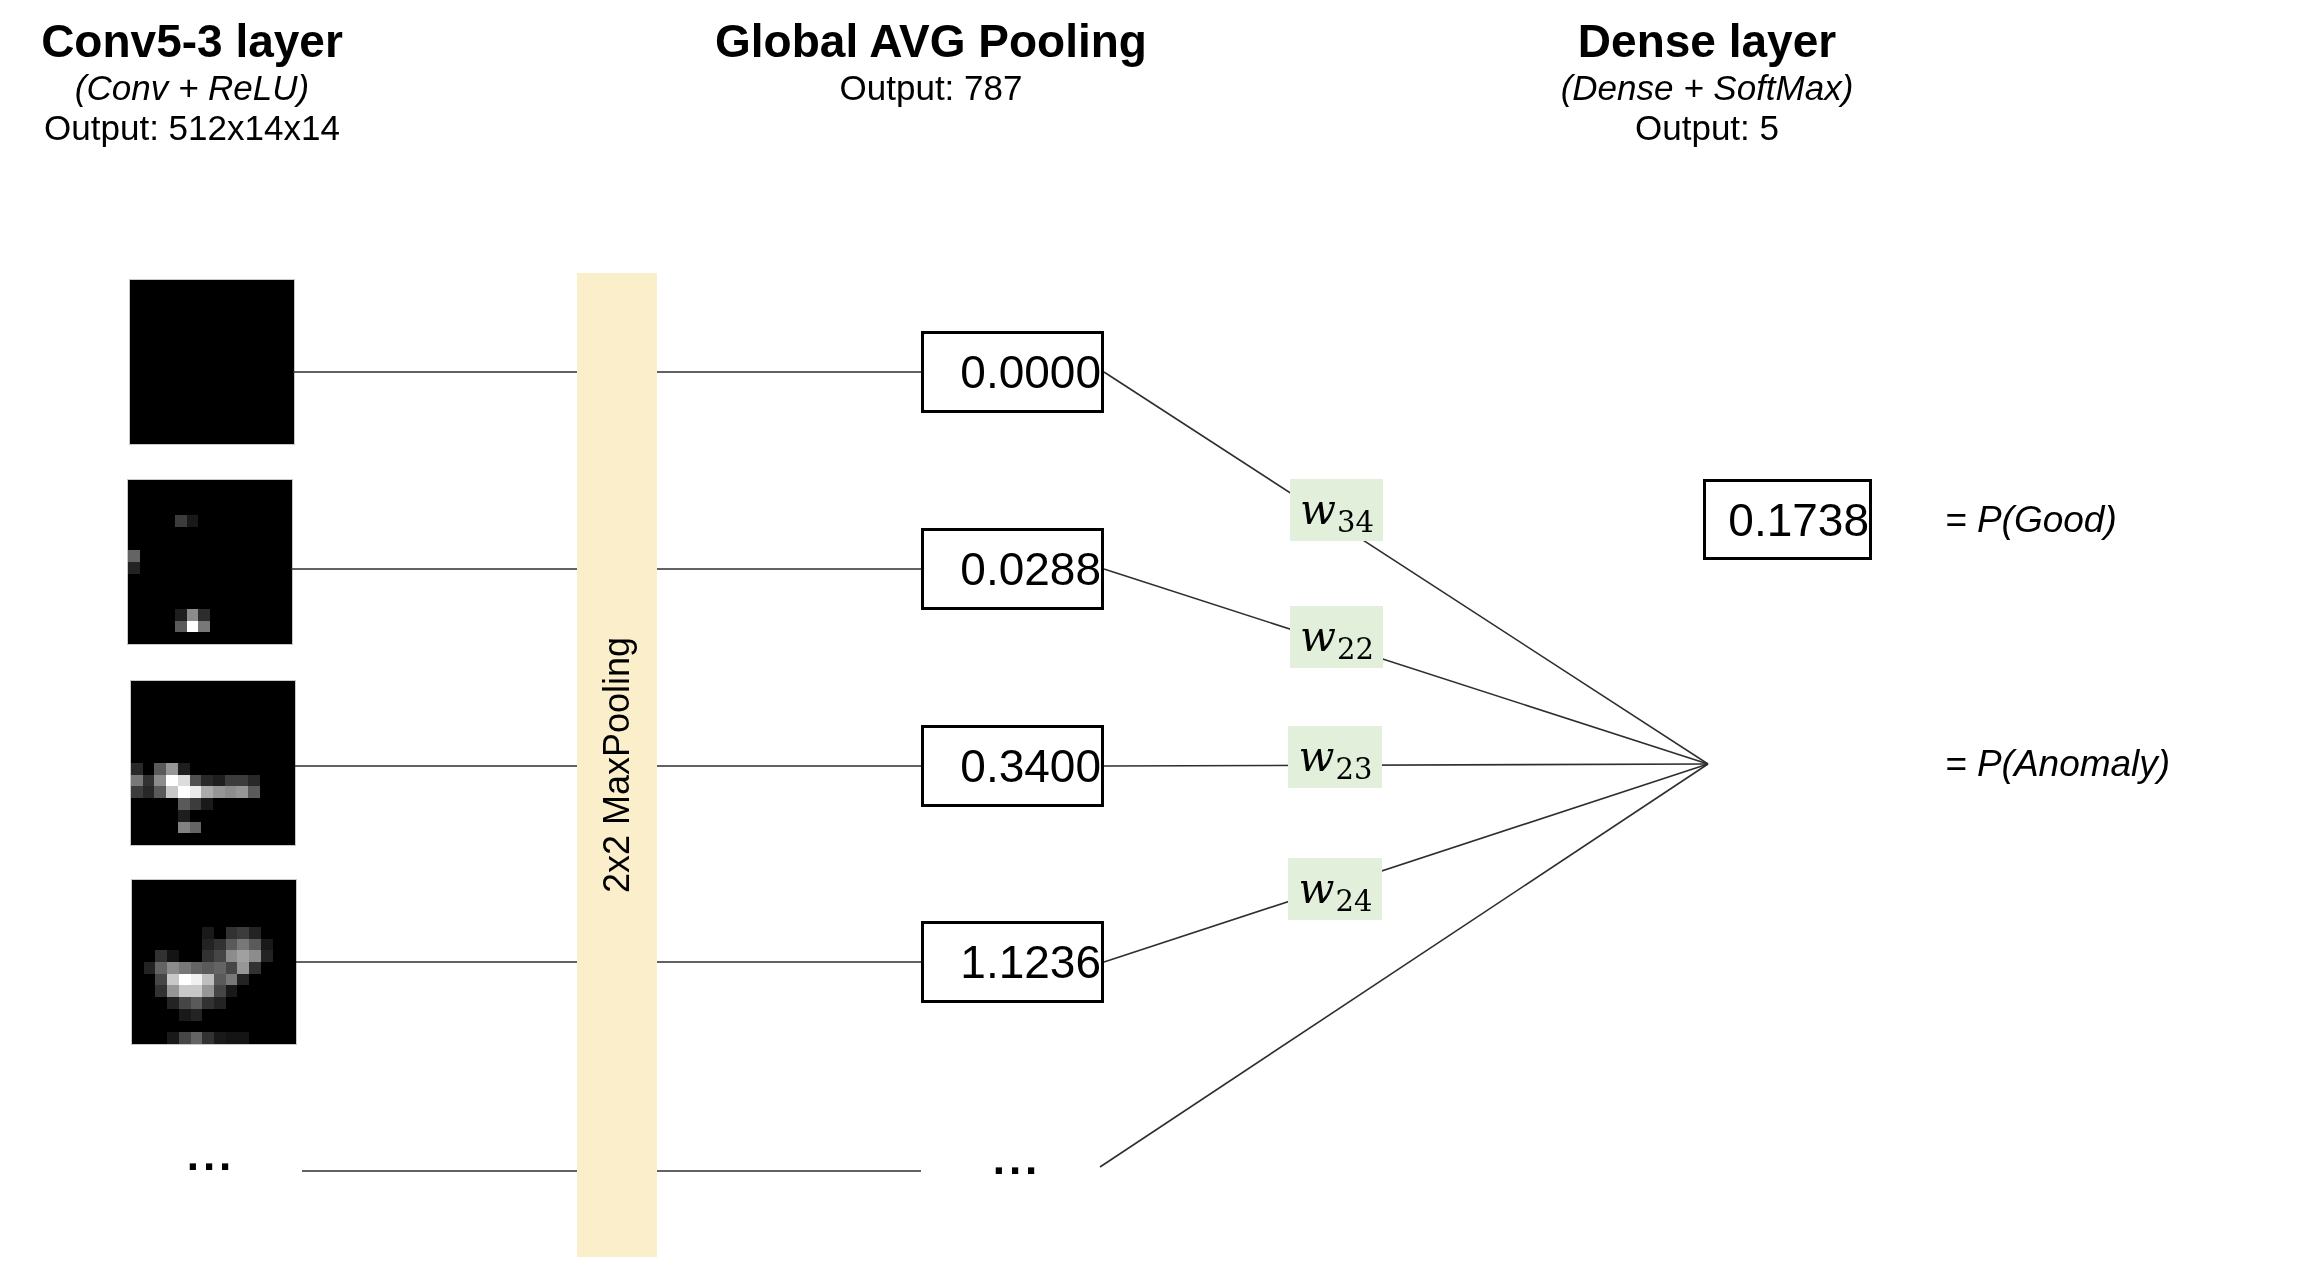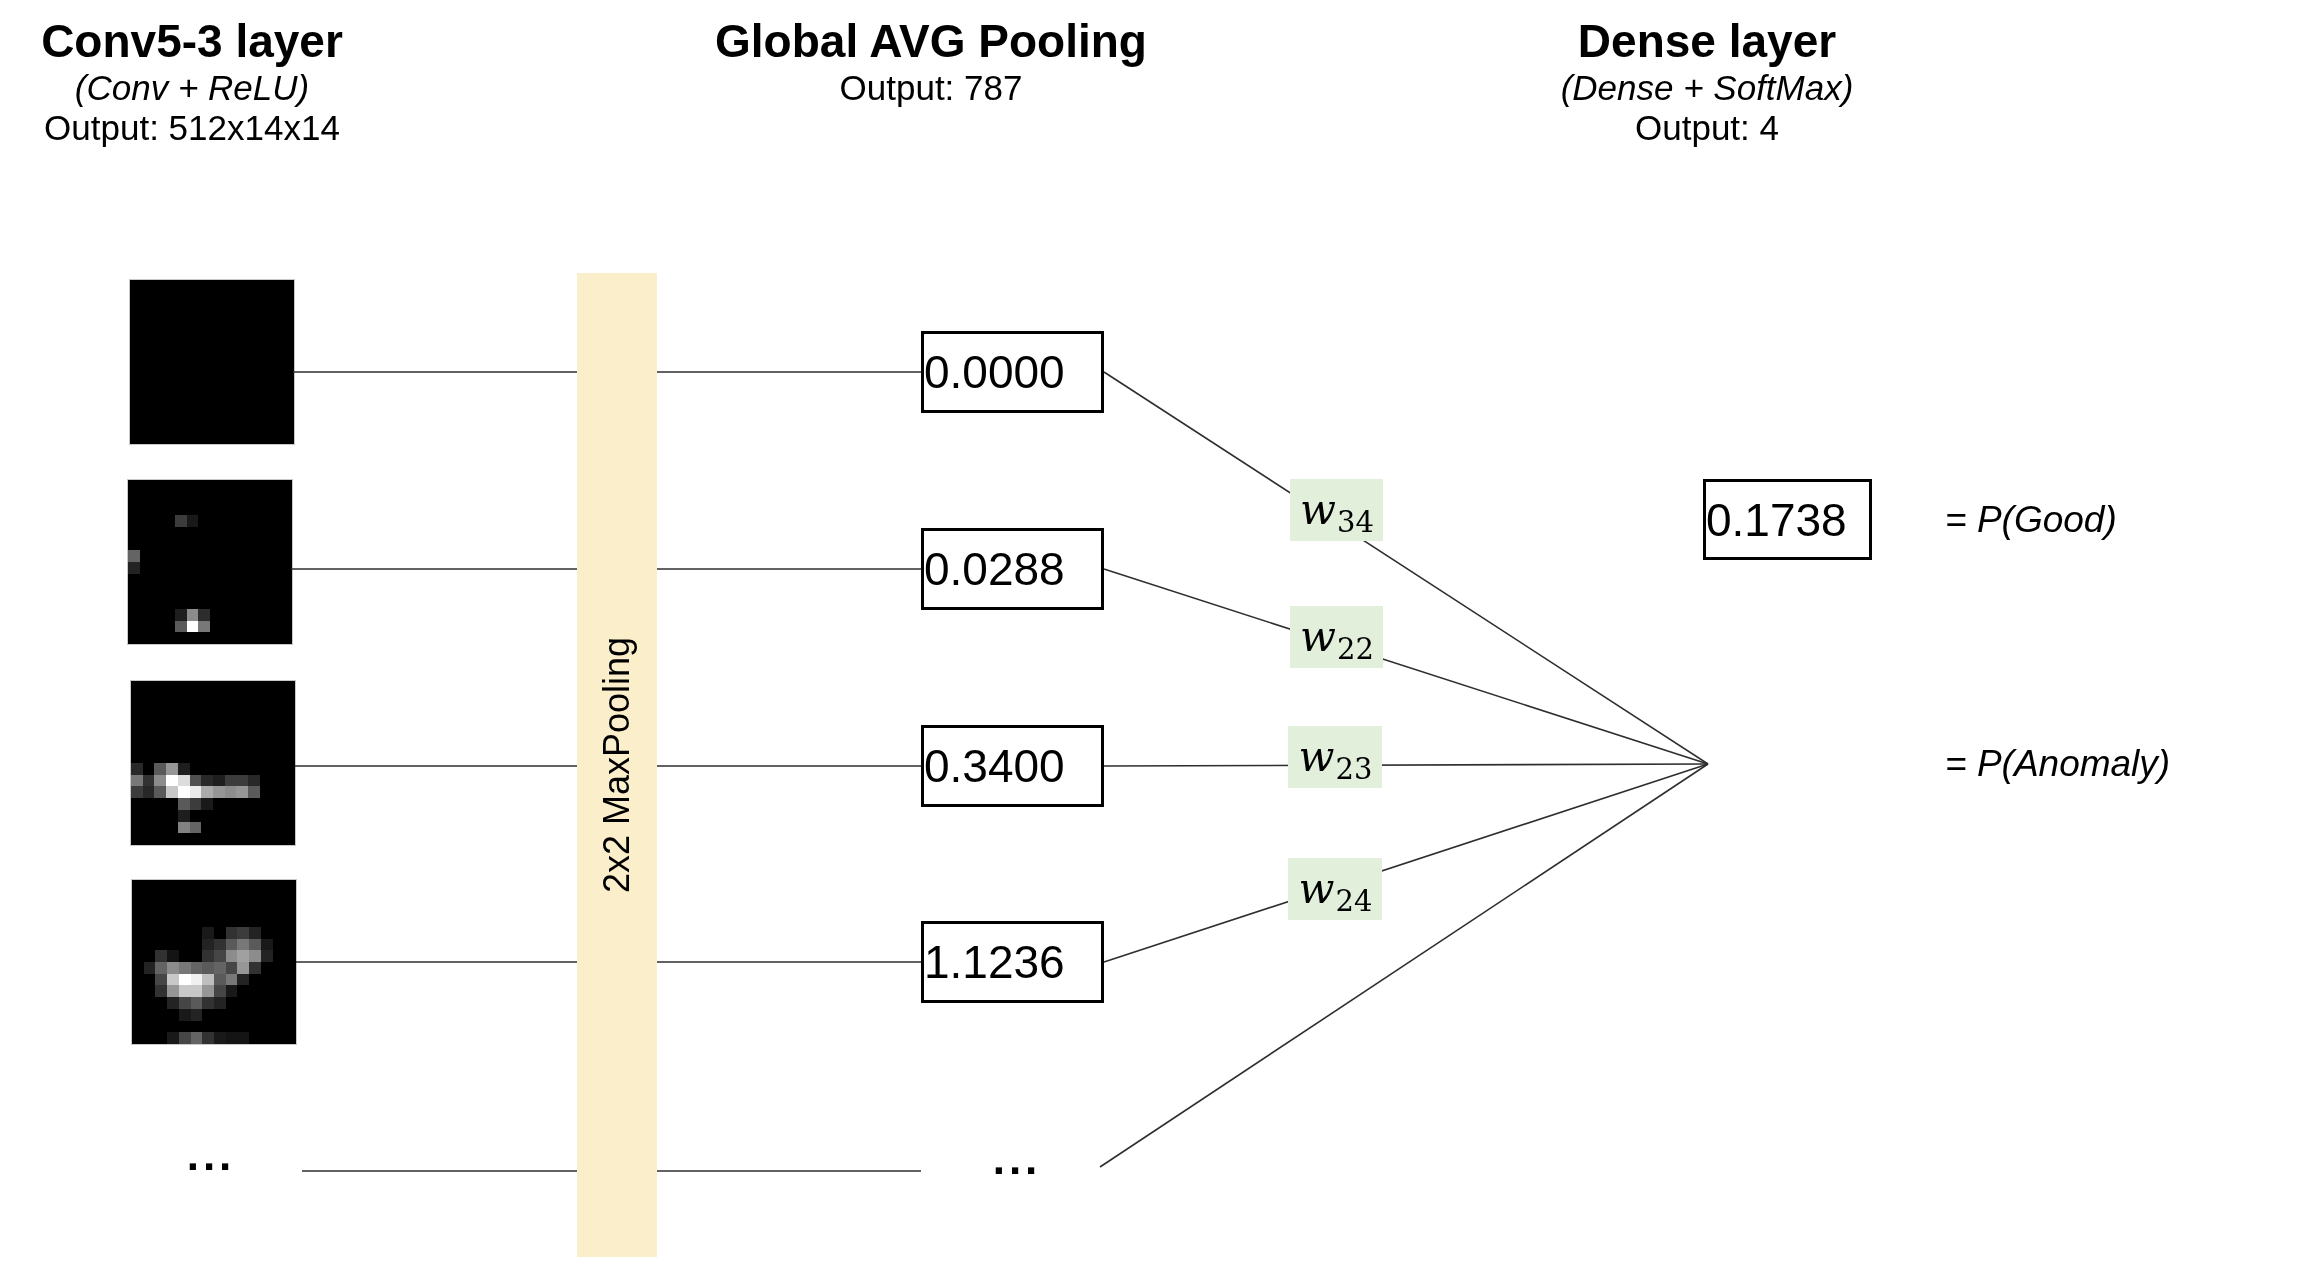--- a/index.html
+++ b/index.html
@@ -23,21 +23,21 @@
   
   svg.wires { position:absolute; left:0; top:0; z-index:1; }
 
   
   .pool-bar { position:absolute; left:577px; top:273px; width:80px; height:984px;
               z-index:2; display:flex; align-items:center; justify-content:center; }
   .pool-bar-label { transform:rotate(-90deg); white-space:nowrap; font-size:36px; font-weight:500; }
 
   
   .vbox { position:absolute; box-sizing:border-box; background:#fff; border:3px solid #000;
-          display:flex; align-items:center; justify-content:flex-start;
+          display:flex; align-items:center; justify-content:flex-end;
           font-size:46px; z-index:3; }
 
   
   .wlabel { position:absolute; z-index:3; display:flex; align-items:center; justify-content:center; }
   .wbase { font-family:"DejaVu Serif", serif; font-style:italic; font-size:42px; line-height:1; }
   .wsub  { font-family:"DejaVu Serif", serif; font-size:29px; line-height:1;
            position:relative; top:12px; left:1px; }
 
   
   .plabel { position:absolute; font-size:37px; font-style:italic; white-space:nowrap; z-index:3; }
@@ -70,21 +70,21 @@
   </div>
 
   <div class="hdr" style="left:931px; top:14px;">
     <div class="hdr-title">Global AVG Pooling</div>
     <div class="hdr-out">Output: 787</div>
   </div>
 
   <div class="hdr" style="left:1707px; top:14px;">
     <div class="hdr-title">Dense layer</div>
     <div class="hdr-sub">(Dense + SoftMax)</div>
-    <div class="hdr-out">Output: 4</div>
+    <div class="hdr-out">Output: 5</div>
   </div>
 
   <div class="fmap" id="fmap0" style="left:129px; top:279px;">
       <div class="fmap-cell" style="background: rgb(0, 0, 0);"></div>
       <div class="fmap-cell" style="background: rgb(0, 0, 0);"></div>
       <div class="fmap-cell" style="background: rgb(0, 0, 0);"></div>
       <div class="fmap-cell" style="background: rgb(0, 0, 0);"></div>
       <div class="fmap-cell" style="background: rgb(0, 0, 0);"></div>
       <div class="fmap-cell" style="background: rgb(0, 0, 0);"></div>
       <div class="fmap-cell" style="background: rgb(0, 0, 0);"></div>

